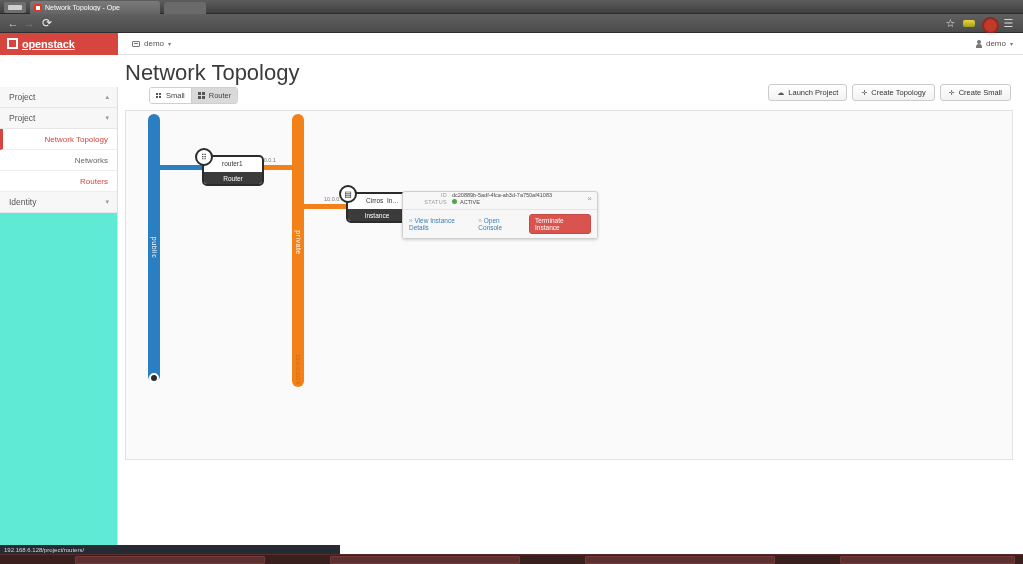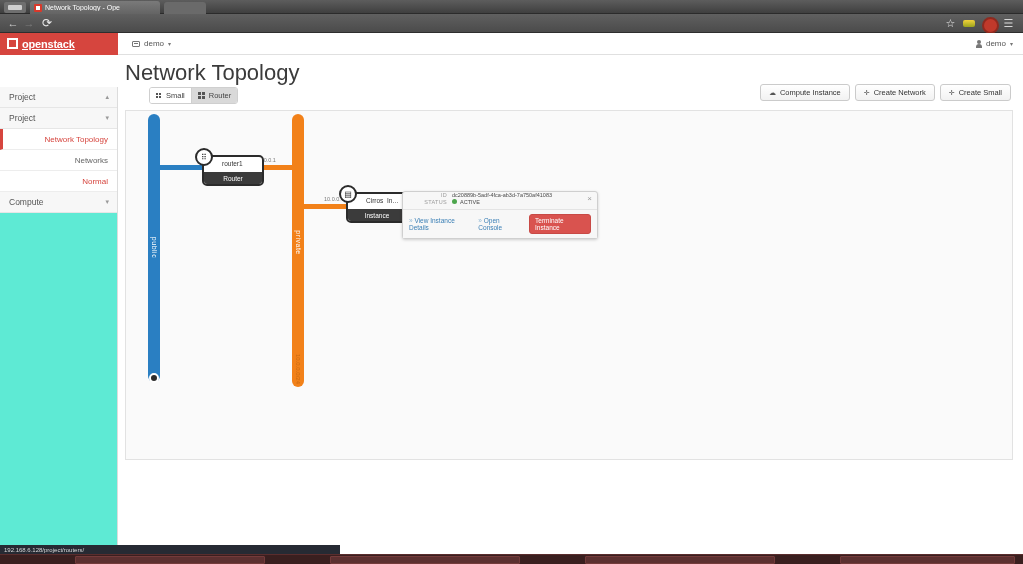--- a/index.html
+++ b/index.html
@@ -313,24 +313,24 @@
       <span>Project</span>
       <span class="chev">▾</span>
     </div>
     <div class="sb-sub active">
       <span>Network Topology</span>
     </div>
     <div class="sb-sub">
       <span>Networks</span>
     </div>
     <div class="sb-sub accent">
-      <span>Normal</span>
+      <span>Routers</span>
     </div>
     <div class="sb-group">
-      <span>Compute</span>
+      <span>Identity</span>
       <span class="chev">▾</span>
     </div>
   </div>
 
   <div class="main">
 
     <div class="page-title">Network Topology</div>
 
     <div class="view-toggle">
       <div class="vt-btn">
@@ -339,25 +339,25 @@
       </div>
       <div class="vt-btn active">
         <span class="grid-icon big"></span>
         <span>Router</span>
       </div>
     </div>
 
     <div class="actions">
       <div class="act-btn">
         <span class="gl">☁</span>
-        <span>Compute Instance</span>
+        <span>Launch Project</span>
       </div>
       <div class="act-btn">
         <span class="gl">✛</span>
-        <span>Create Network</span>
+        <span>Create Topology</span>
       </div>
       <div class="act-btn">
         <span class="gl">✛</span>
         <span>Create Small</span>
       </div>
     </div>
 
     <div class="canvas">
 
       <div class="net-bar net-public" style="left:22px; top:3px; height:268px;">

